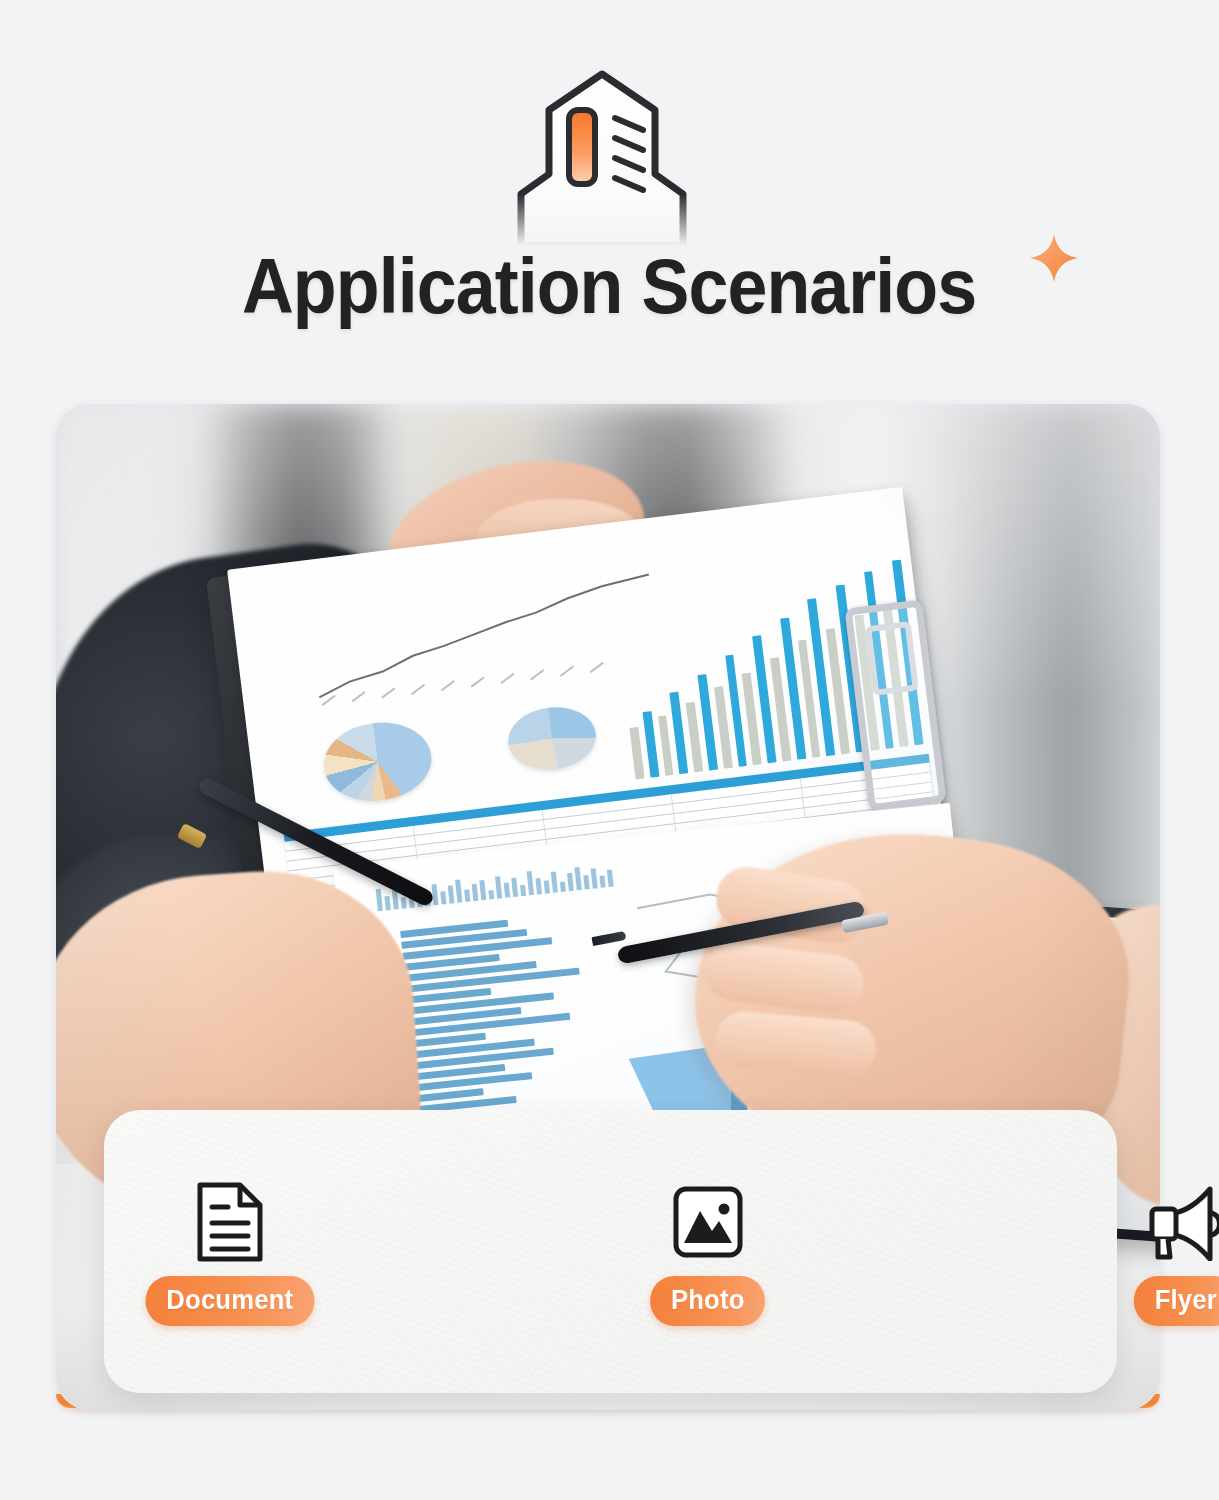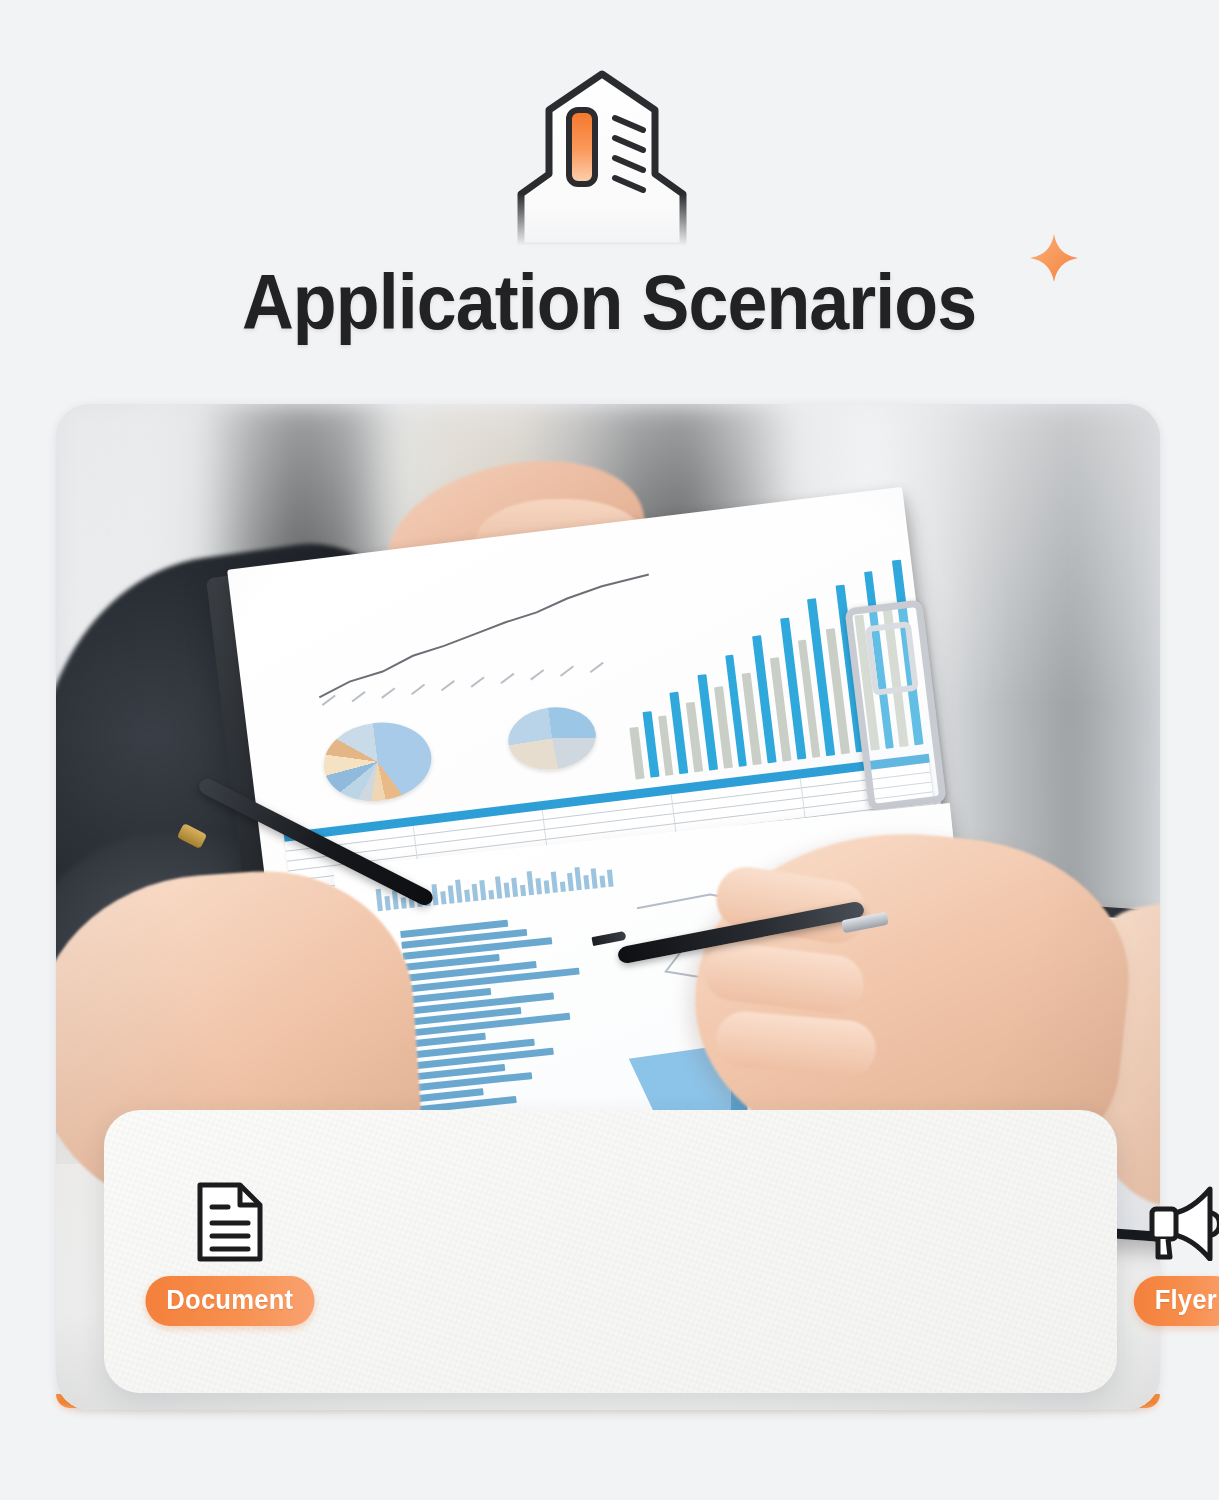--- a/index.html
+++ b/index.html
@@ -12,21 +12,21 @@
   .page{position:relative;width:1219px;height:1500px;}
 
   
   .header{position:absolute;left:0;top:0;width:1219px;height:392px;background:#f2f3f5;}
 
   .logo-wrap{position:absolute;left:497px;top:66px;width:210px;height:180px;}
   .logo-wrap svg{display:block;width:210px;height:180px;}
 
   .title-row{
     position:absolute;left:0;top:236px;width:1219px;height:100px;
-    display:flex;align-items:center;justify-content:center;margin-top:16px;
+    display:flex;align-items:center;justify-content:center;
   }
   .page-title{
     font-size:78px;line-height:86px;font-weight:bold;color:#222225;
     letter-spacing:-1px;
     transform:scaleX(0.92);transform-origin:center;
     text-shadow:0 2px 4px rgba(120,120,130,.18);
     white-space:nowrap;
   }
   .sparkle{position:absolute;left:1028px;top:232px;width:52px;height:52px;}
 
@@ -517,20 +517,30 @@
               <line x1="18" y1="42" x2="54" y2="42"></line>
               <line x1="18" y1="55" x2="54" y2="55"></line>
               <line x1="18" y1="68" x2="54" y2="68"></line>
             </g>
           </svg>
         </div>
         <span class="pill">Document</span>
       </div>
 
 
+      <div class="item">
+        <div class="icon-box">
+          <svg width="76" height="78" viewBox="0 0 76 78" xmlns="http://www.w3.org/2000/svg">
+            <rect x="6" y="6" width="64" height="66" rx="10" fill="#fff" stroke="#1c1c1e" stroke-width="5"></rect>
+            <circle cx="54" cy="26" r="5.5" fill="#1c1c1e"></circle>
+            <path d="M14 60 L30 28 L42 48 L49 38 L62 60 Z" fill="#1c1c1e"></path>
+          </svg>
+        </div>
+        <span class="pill">Photo</span>
+      </div>
 
       <div class="item">
         <div class="icon-box">
           <svg width="84" height="78" viewBox="0 0 84 78" xmlns="http://www.w3.org/2000/svg">
             <path d="M66 6 C54 20 42 28 30 30 L30 52 C42 54 54 62 66 76 Z" fill="#fff" stroke="#1c1c1e" stroke-width="5" stroke-linejoin="round"></path>
             <rect x="8" y="26" width="24" height="30" rx="4" fill="#fff" stroke="#1c1c1e" stroke-width="5"></rect>
             <path d="M14 56 L14 74 H26 L24 56" fill="#fff" stroke="#1c1c1e" stroke-width="5" stroke-linejoin="round"></path>
             <path d="M68 30 C78 34 78 48 68 52" fill="none" stroke="#1c1c1e" stroke-width="5" stroke-linecap="round"></path>
           </svg>
         </div>

